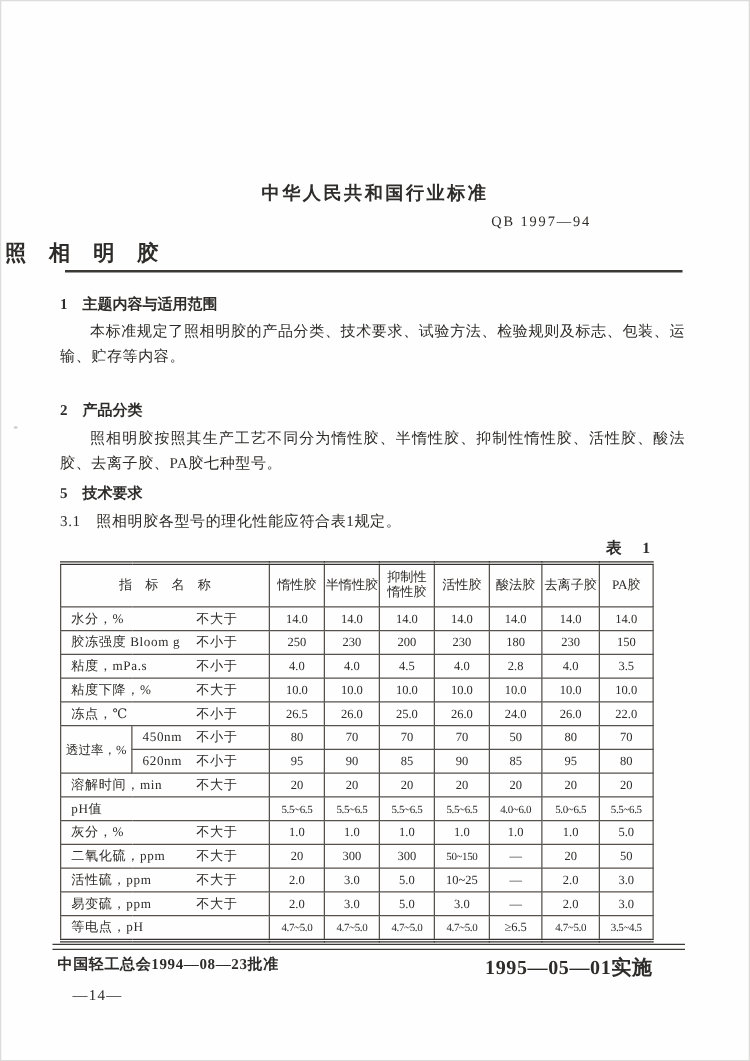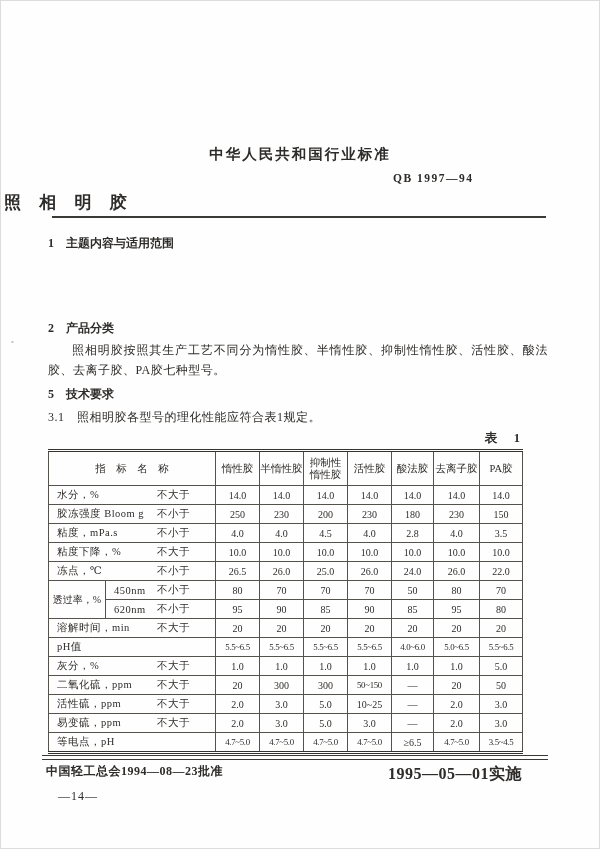--- a/index.html
+++ b/index.html
@@ -12,21 +12,21 @@
     font-family:"Liberation Serif","DejaVu Serif",serif;
     color:#2e2c2a;
     overflow:hidden;
   }
   .doc-header-label{
     position:absolute;top:145px;left:0;width:100%;
     text-align:center;font-size:14.5px;font-weight:bold;letter-spacing:2px;
   }
   .standard-number{
     position:absolute;top:172px;left:393px;
-    font-size:11.5px;font-weight:700;letter-spacing:1.5px;
+    font-size:11.5px;font-weight:400;letter-spacing:1.5px;
   }
   .doc-title{
     position:absolute;top:191px;left:4px;width:100%;
     font-size:17px;font-weight:bold;letter-spacing:7px;
   }
   .title-rule{
     position:absolute;top:216px;left:52px;width:494px;height:2px;
     background:#3b3936;
   }
   .content{position:absolute;left:48px;width:500px;font-size:12px;line-height:20px;}
@@ -92,20 +92,21 @@
 <body>
 
 <div class="page">
 
   <div class="doc-header-label">中华人民共和国行业标准</div>
   <div class="standard-number">QB 1997—94</div>
   <div class="doc-title">照 相 明 胶</div>
   <div class="title-rule"></div>
 
   <div class="content sec-heading" id="h1">1　主题内容与适用范围</div>
+  <div class="content para" id="p1">本标准规定了照相明胶的产品分类、技术要求、试验方法、检验规则及标志、包装、运输、贮存等内容。</div>
 
   <div class="content sec-heading" id="h2">2　产品分类</div>
   <div class="content para" id="p3">照相明胶按照其生产工艺不同分为惰性胶、半惰性胶、抑制性惰性胶、活性胶、酸法胶、去离子胶、PA胶七种型号。</div>
 
   <div class="content sec-heading" id="h3">5　技术要求</div>
   <div class="content para noindent" id="p4">3.1　照相明胶各型号的理化性能应符合表1规定。</div>
 
   <div class="table-caption">表　1</div>
 
   <table class="spec">

